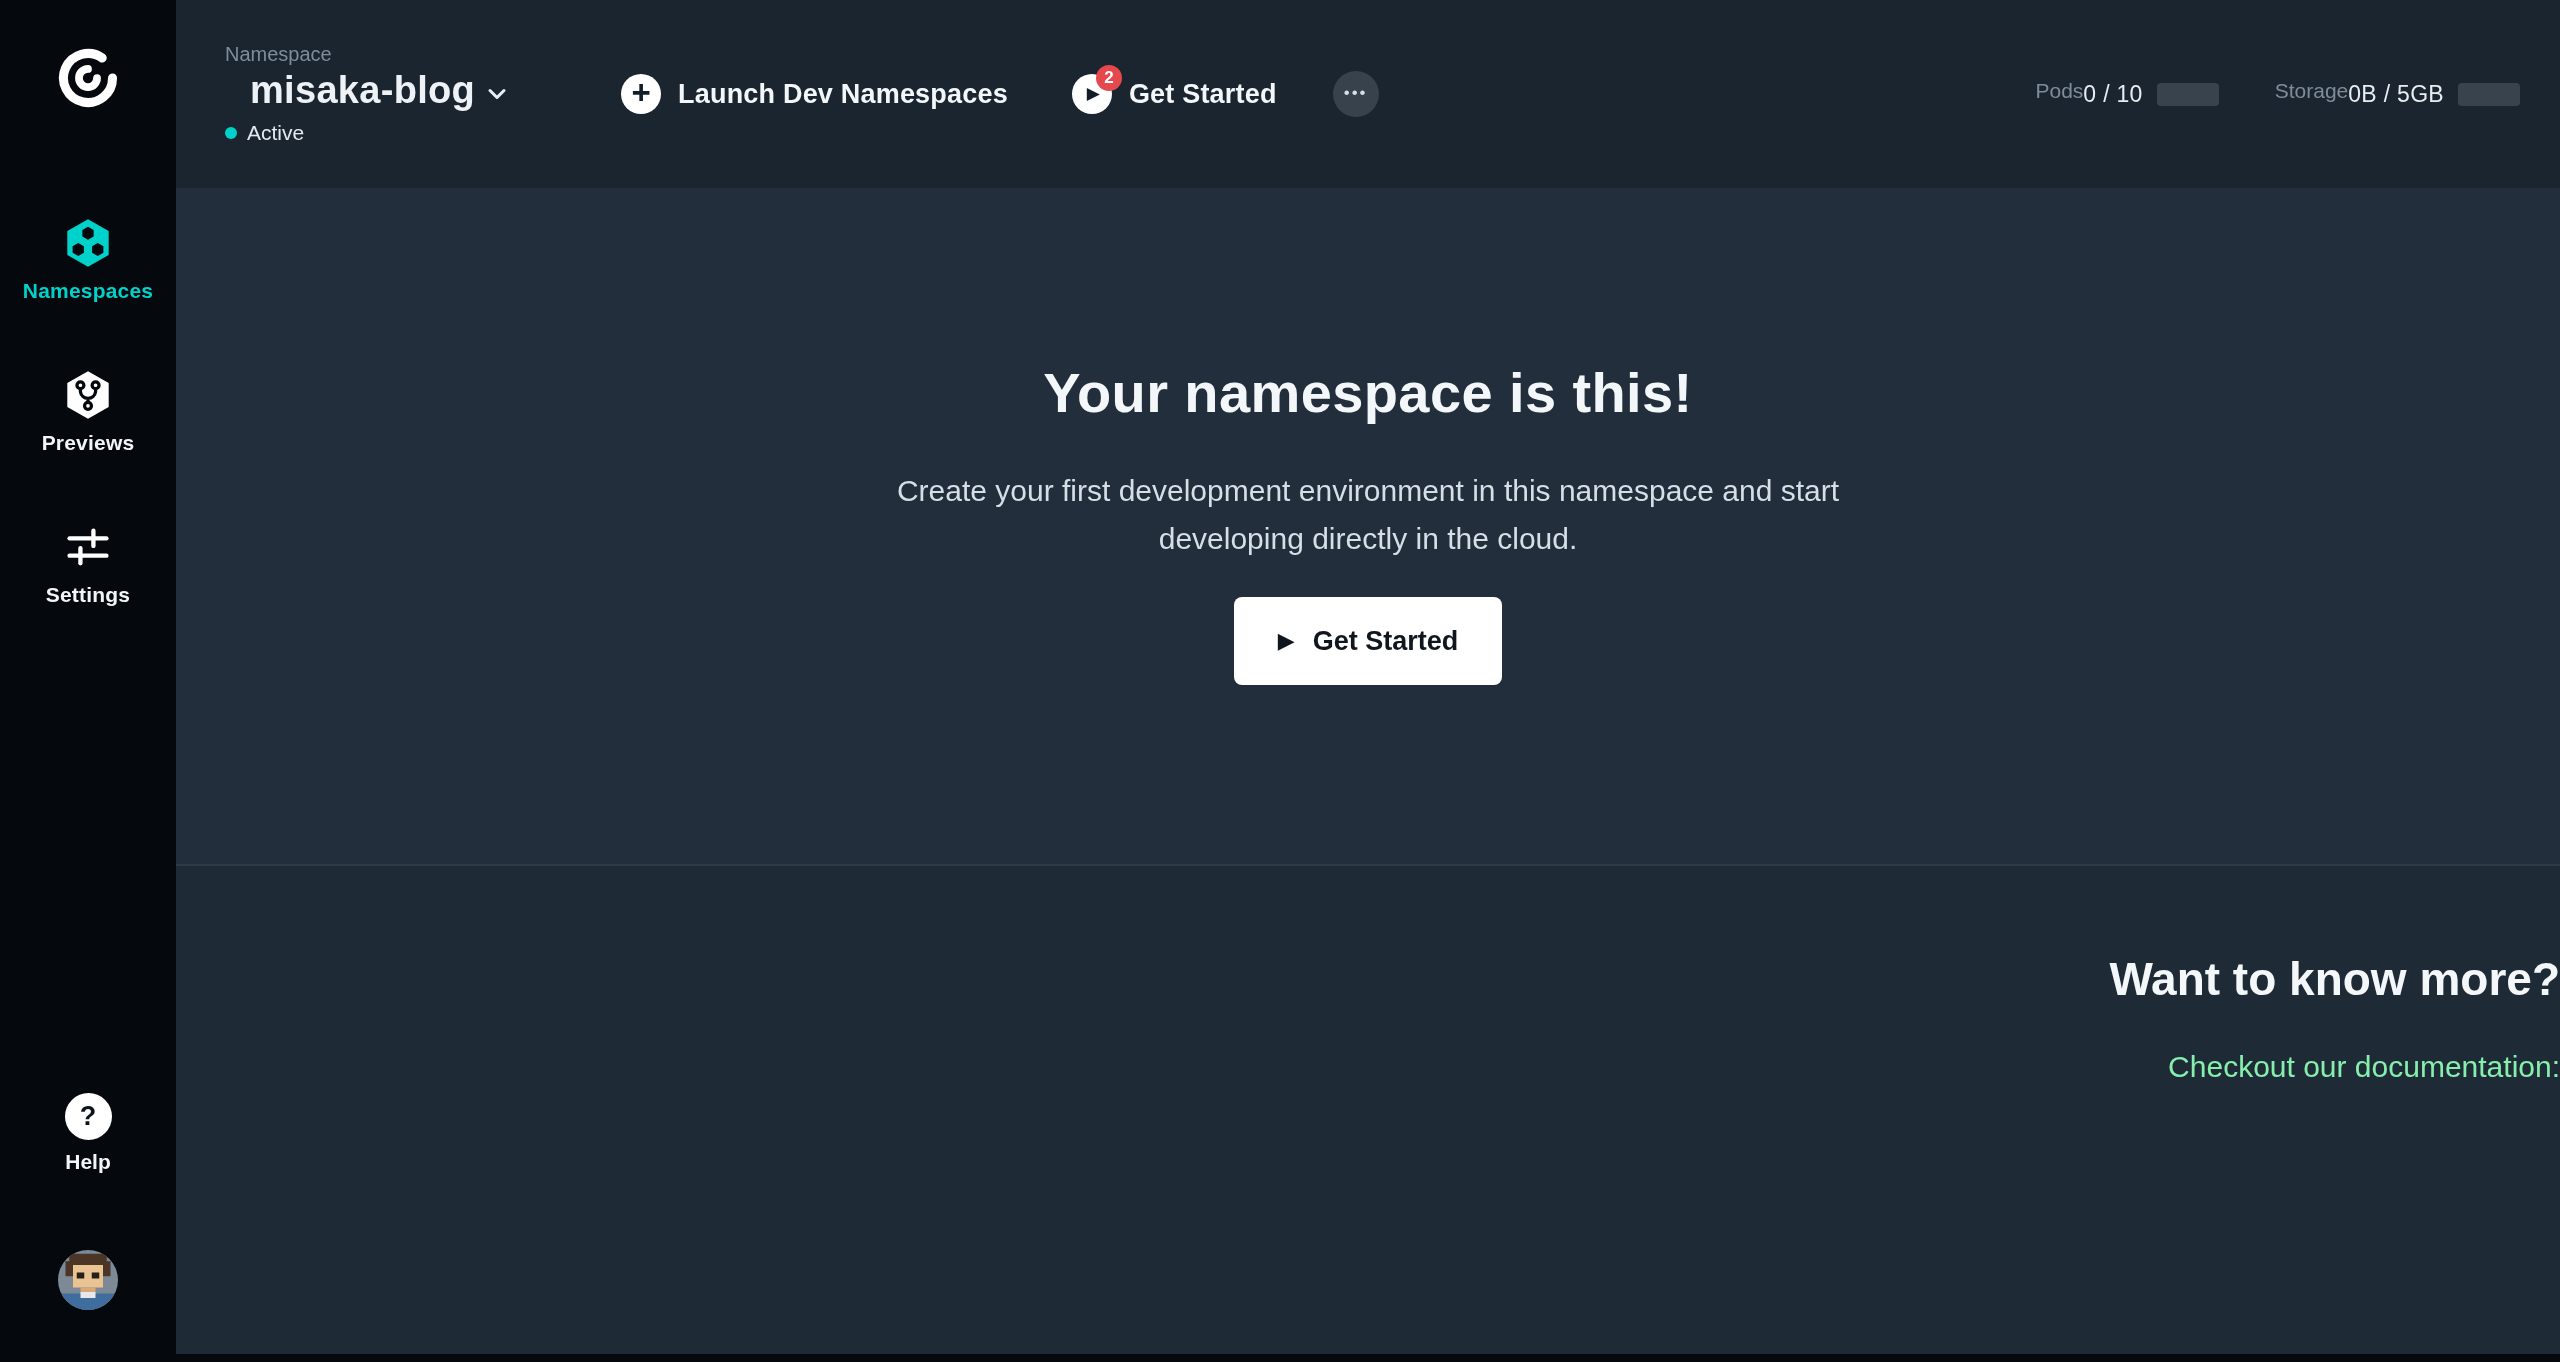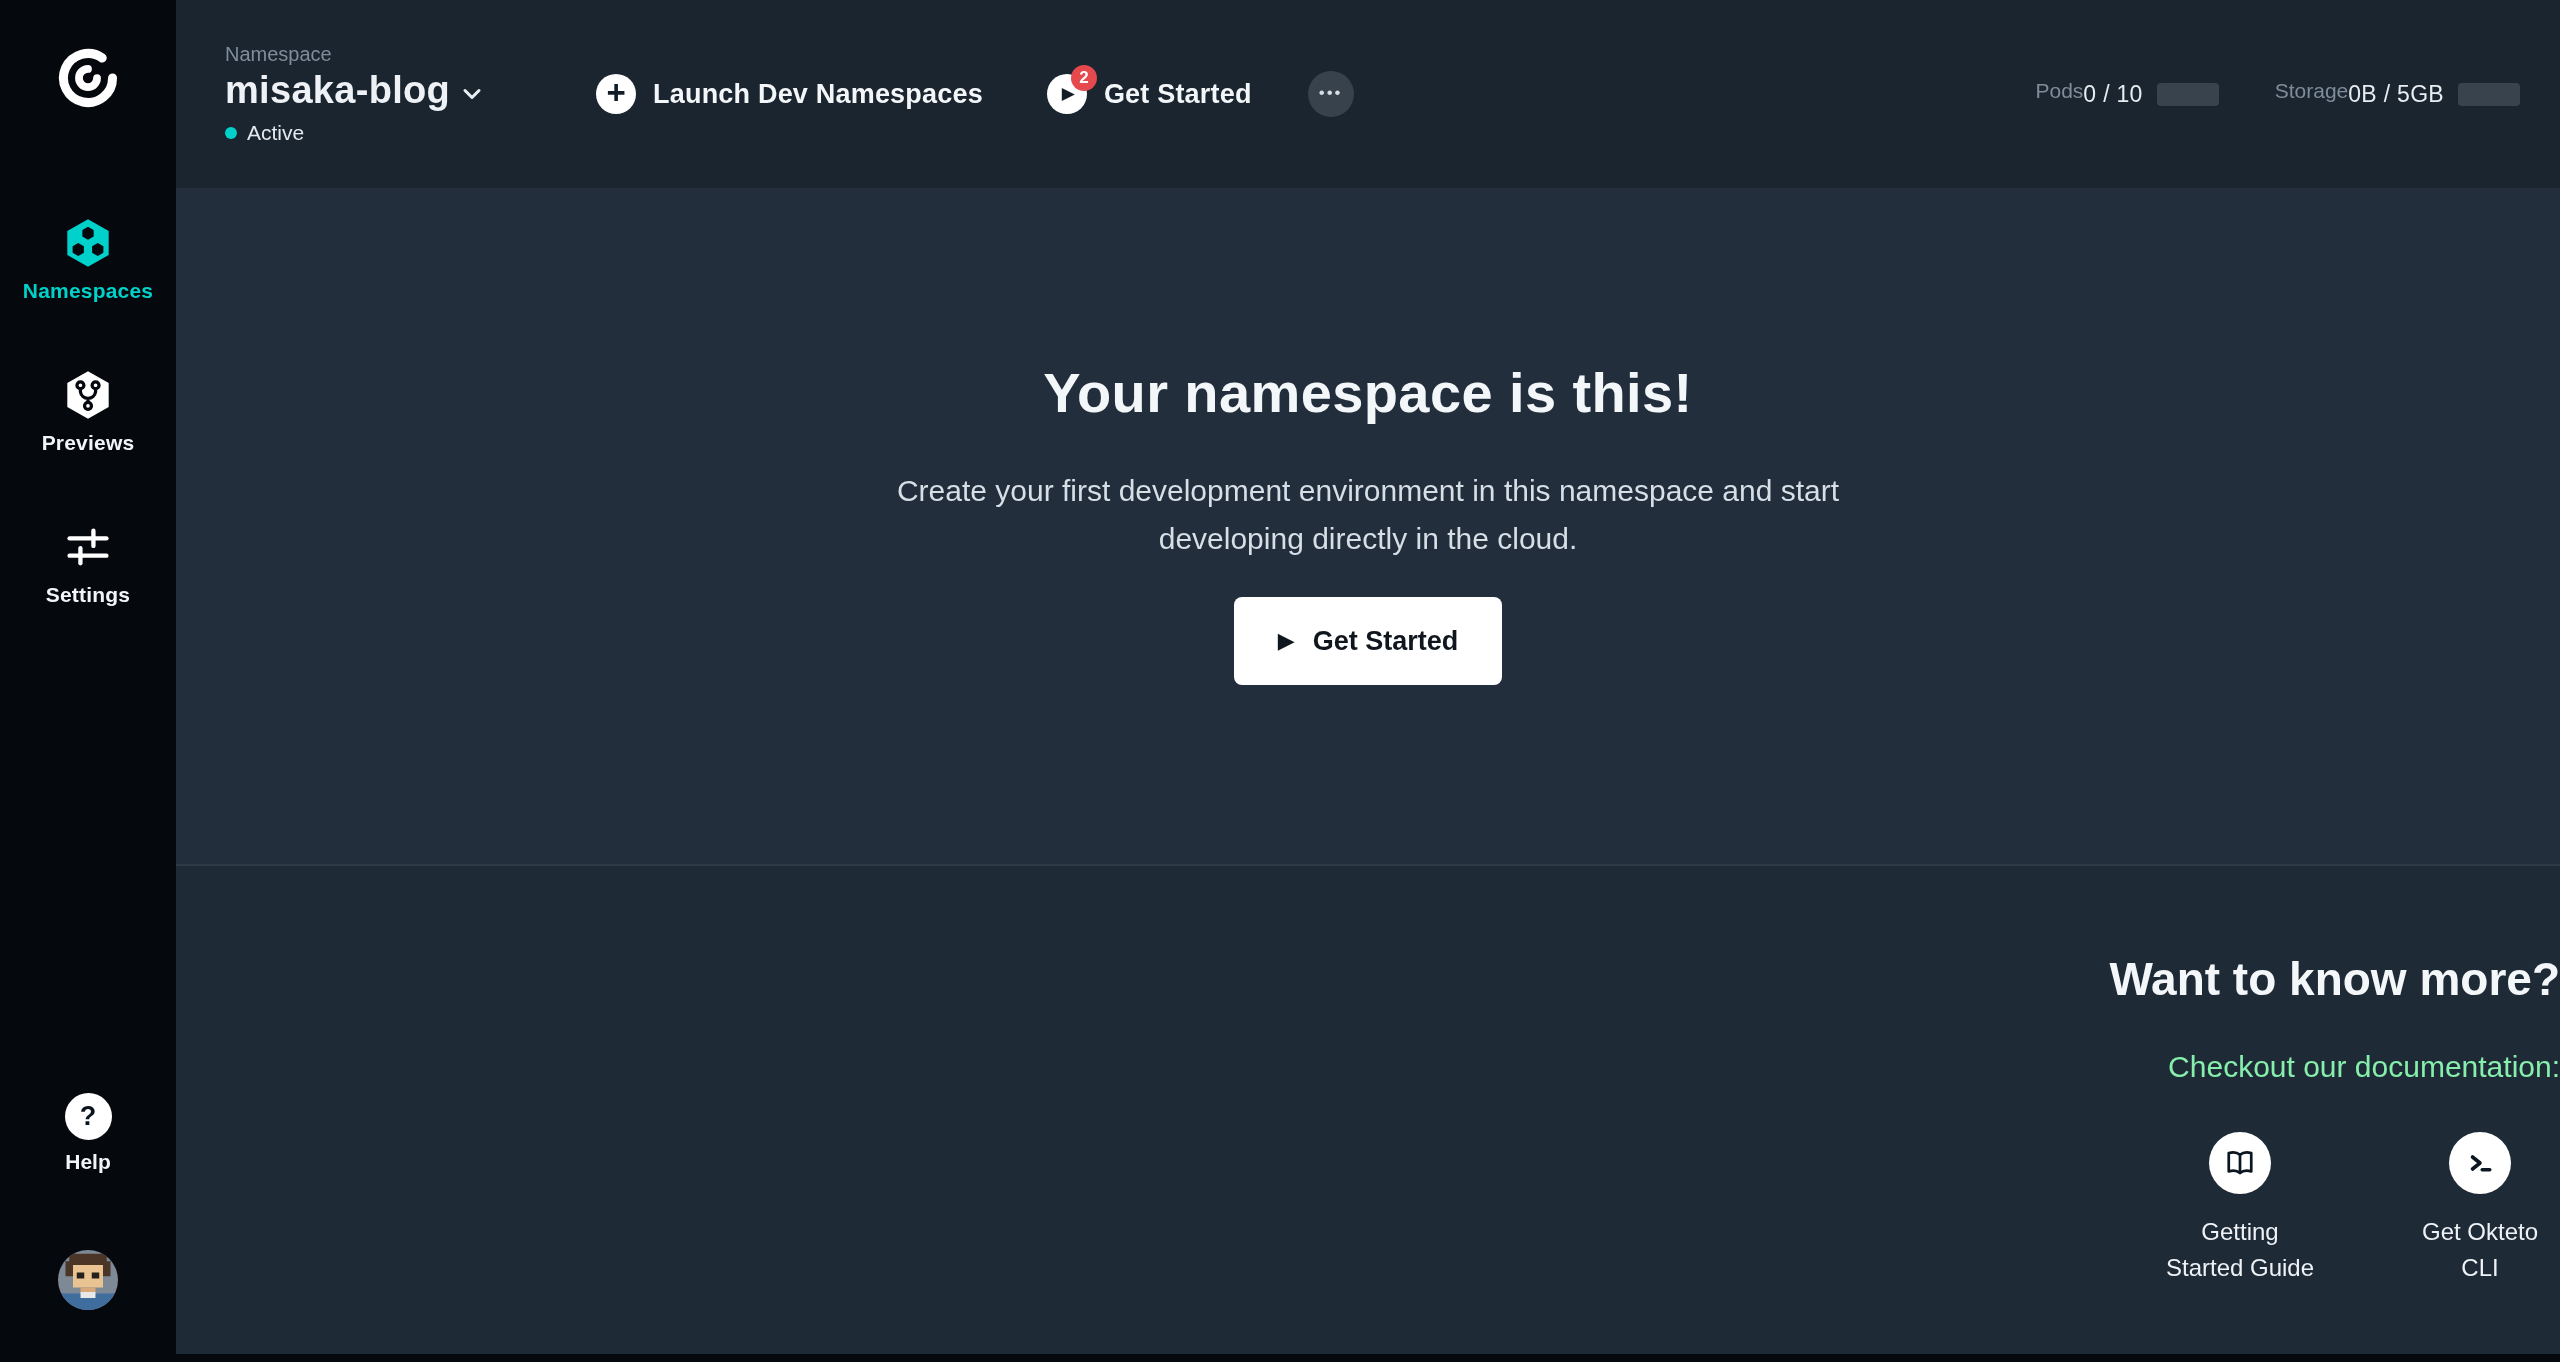--- a/index.html
+++ b/index.html
@@ -27,21 +27,21 @@
 
   
   .content { flex:1; display:flex; flex-direction:column; min-width:0; }
 
   
   .topbar { height:188px; background:#1b252f; display:flex; align-items:center;
             padding:0 40px 0 49px; flex-shrink:0; }
   .ns-block { display:flex; flex-direction:column; cursor:pointer; }
   .ns-label { font-size:20px; color:#7f8c9a; margin-bottom:3px; }
   .ns-row { display:flex; align-items:center; gap:8px; }
-  .ns-name { font-size:38px; font-weight:700; color:#eef2f6; letter-spacing:.3px; }
+  .ns-name { font-size:38px; font-weight:700; color:#eef2f6; letter-spacing:.3px;margin-left:25px; }
   .chevron { width:28px; height:28px; margin-top:6px; }
   .ns-status { display:flex; align-items:center; gap:10px; margin-top:9px; }
   .status-dot { width:12px; height:12px; border-radius:50%; background:#00d1ca; }
   .status-text { font-size:21px; color:#e3e9ef; }
 
   .hbtn { display:flex; align-items:center; gap:17px; cursor:pointer; }
   .launch { margin-left:110px; }
   .getstarted { margin-left:64px; }
   .hbtn-label { font-size:27px; font-weight:700; color:#f4f7fa; letter-spacing:.2px; }
   .icon-circle { width:40px; height:40px; border-radius:50%; background:#ffffff;
@@ -216,40 +216,17 @@
       <p class="hero-sub">Create your first development environment in this namespace and start developing directly in the cloud.</p>
       <button class="cta">
         <span class="cta-play">▶</span>
         <span class="cta-label">Get Started</span>
       </button>
     </main>
 
     <section class="docs">
       <h2 class="docs-title">Want to know more?</h2>
       <p class="docs-sub">Checkout our documentation:</p>
-      <div class="doc-links">
-
-        <div class="doc-link">
-          <div class="doc-circle">
-            <svg viewBox="0 0 24 24" fill="none" stroke="#0c1620" stroke-width="1.8" stroke-linecap="round" stroke-linejoin="round">
-              <path d="M12 6.5 C10.2 5 7 4.7 4.5 5.4 V17.6 C7 16.9 10.2 17.1 12 18.6 C13.8 17.1 17 16.9 19.5 17.6 V5.4 C17 4.7 13.8 5 12 6.5 Z"></path>
-              <line x1="12" y1="6.5" x2="12" y2="18.6"></line>
-            </svg>
-          </div>
-          <span class="doc-label">Getting Started Guide</span>
-        </div>
-
-        <div class="doc-link">
-          <div class="doc-circle">
-            <svg viewBox="0 0 24 24" fill="none" stroke="#0c1620" stroke-width="2.4" stroke-linecap="round" stroke-linejoin="round">
-              <polyline points="7,8 12,12 7,16"></polyline>
-              <line x1="13.5" y1="16.5" x2="18.5" y2="16.5"></line>
-            </svg>
-          </div>
-          <span class="doc-label">Get Okteto CLI</span>
-        </div>
-
-      </div>
     </section>
 
     <div class="bottom-strip"></div>
   </div>
 </div>
 
 </body></html>

